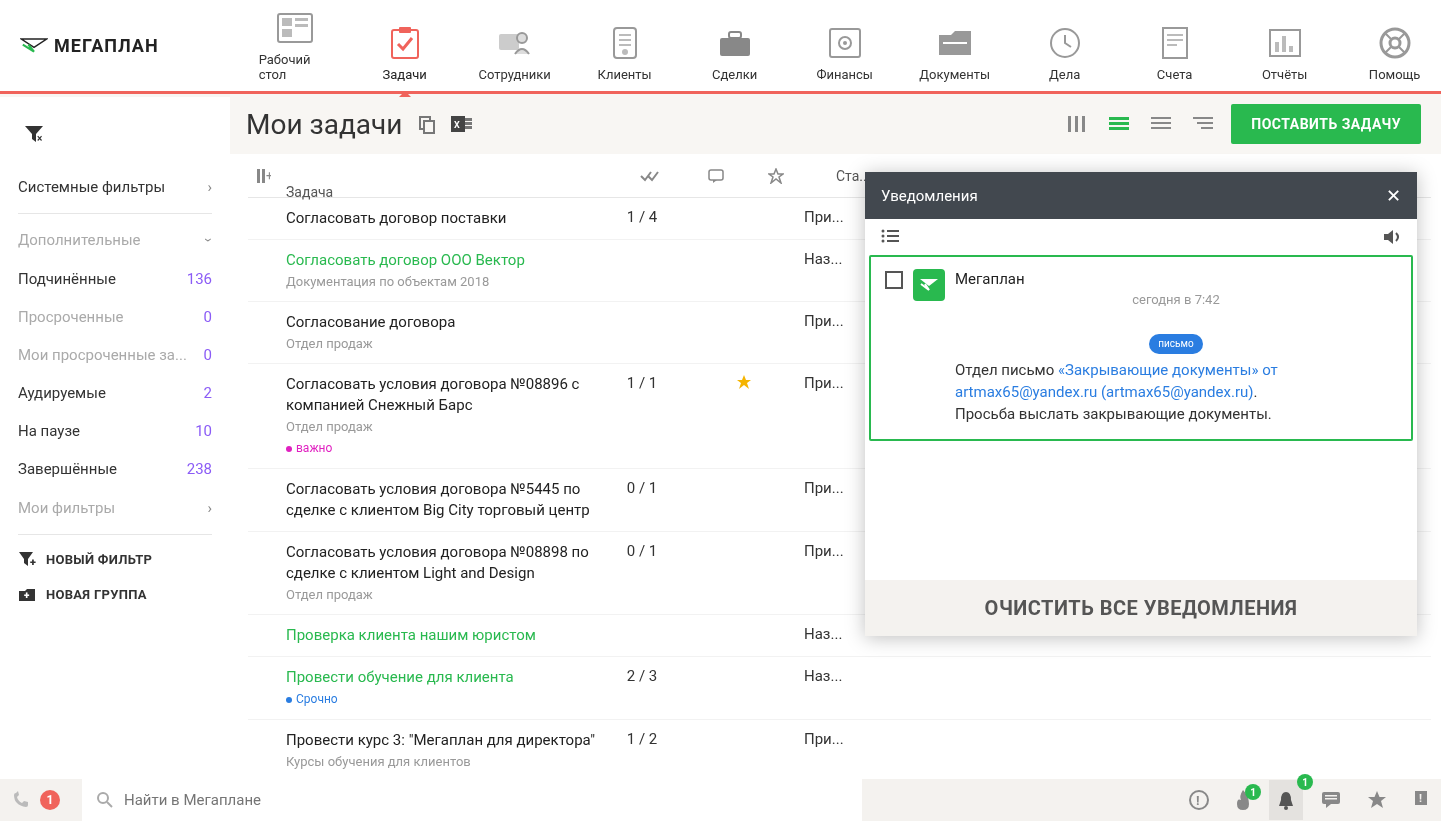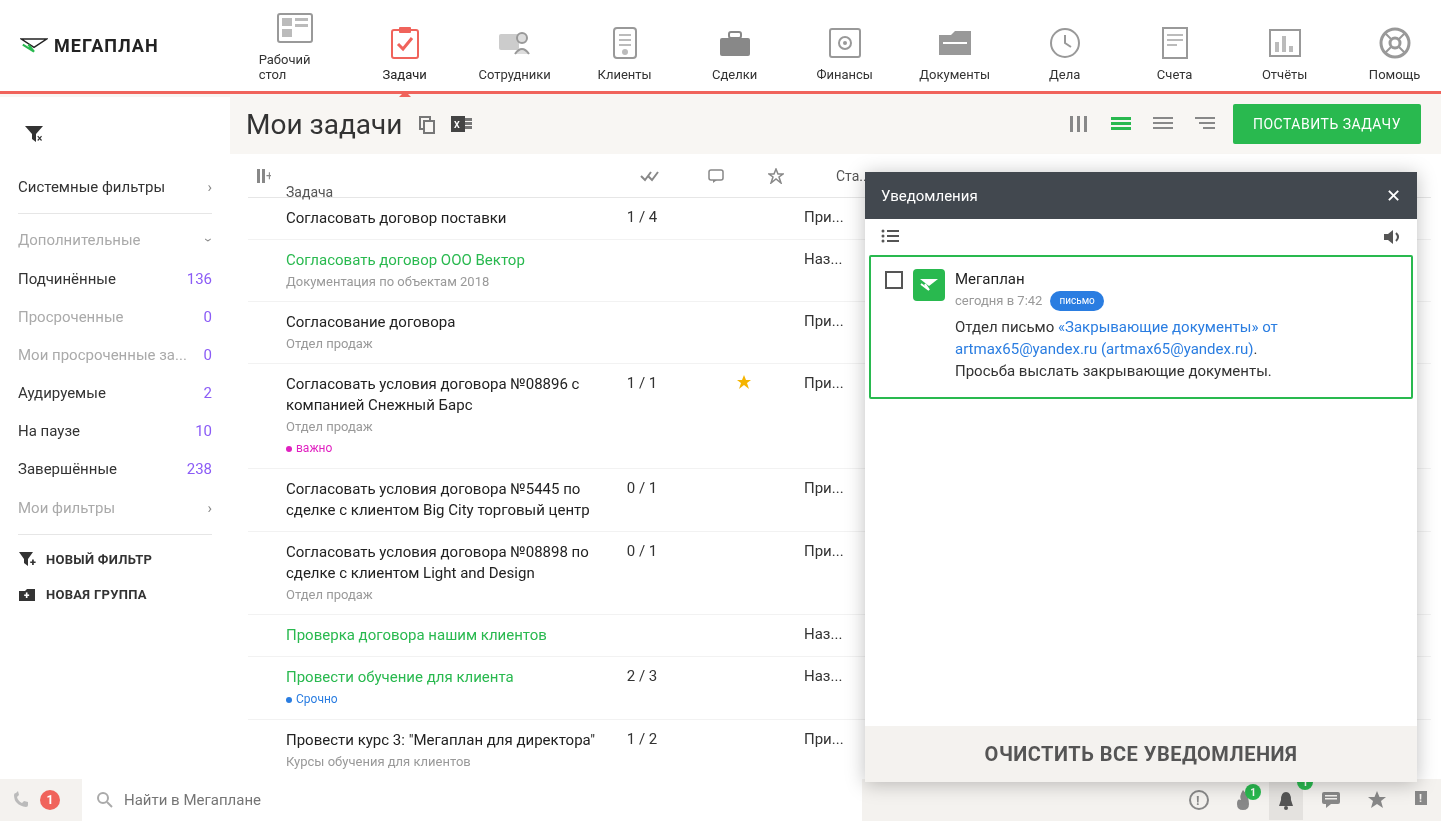--- a/index.html
+++ b/index.html
@@ -18,21 +18,21 @@
 .nav-item.active::after { content: ''; position: absolute; bottom: -15px; left: 50%; transform: translateX(-50%); border-left: 6px solid transparent; border-right: 6px solid transparent; border-bottom: 6px solid #f0635b; }
 .avatar { margin-left: auto; width: 48px; height: 48px; border-radius: 6px; background: linear-gradient(135deg,#8a9a5b 0%,#c4a77d 50%,#a0826d 100%); cursor: pointer; }
 
 
 .subhead { height: 60px; display: flex; align-items: center; padding-left: 246px; padding-right: 20px; background: #f8f6f3; gap: 14px; }
 .page-title { font-size: 28px; font-weight: 400; color: #333; }
 .sub-icon { cursor: pointer; color: #666; }
 .sub-right { margin-left: auto; display: flex; align-items: center; gap: 14px; }
 .view-btn { cursor: pointer; padding: 4px; color: #888; }
 .view-btn.active { color: #29b94f; }
-.cta-btn { background: #29b94f; color: #fff; font-weight: 400; font-size: 14px; padding: 12px 20px; border: none; cursor: pointer; letter-spacing: 0.5px; border-radius: 2px; }
+.cta-btn { background: #29b94f; color: #fff; font-weight: 700; font-size: 14px; padding: 12px 20px; border: none; cursor: pointer; letter-spacing: 0.5px; border-radius: 2px; }
 
 
 .body-area { display: flex; height: calc(100% - 94px - 60px - 42px); }
 
 
 .sidebar { width: 230px; padding: 12px 18px; background: #fff; display: flex; flex-direction: column; gap: 4px; position: absolute; top: 97px; left: 0; height: calc(100% - 97px - 42px); }
 .side-group { display: flex; align-items: center; justify-content: space-between; padding: 9px 0; cursor: pointer; color: #333; font-size: 15px; }
 .side-group .chev { color: #888; }
 .side-divider { border: none; border-top: 1px solid #e6e6e6; margin: 4px 0; }
 .side-item { display: flex; justify-content: space-between; padding: 8px 0; font-size: 15px; cursor: pointer; }
@@ -56,27 +56,27 @@
 .tbl-row .title.green { color: #29b94f; }
 .tbl-row .sub { font-size: 13px; color: #999; margin-top: 2px; }
 .tag { font-size: 12px; margin-top: 3px; display: inline-flex; align-items: center; gap: 4px; }
 .tag.pink { color: #e020c0; }
 .tag.blue { color: #2a7de1; }
 .dot { width: 6px; height: 6px; border-radius: 50%; display: inline-block; }
 .dot.pink { background: #e020c0; }
 .dot.blue { background: #2a7de1; }
 
 
-.notif { position: absolute; top: 172px; right: 24px; width: 552px; background: #fff; box-shadow: 0 2px 18px rgba(0,0,0,0.25); z-index: 50; display: flex; flex-direction: column; height: 610px;}
+.notif { position: absolute; top: 172px; right: 24px; width: 552px; background: #fff; box-shadow: 0 2px 18px rgba(0,0,0,0.25); z-index: 50; display: flex; flex-direction: column; height: 464px;}
 .notif-head { background: #42484f; color: #fff; padding: 13px 16px; display: flex; align-items: center; justify-content: space-between; font-size: 15px; }
 .notif-tools { display: flex; justify-content: space-between; padding: 10px 16px; color: #555; }
 .notif-card { margin: 0 4px; border: 2px solid #29b94f; border-radius: 2px; padding: 12px 14px 14px 14px; display: flex; gap: 10px; font-size: 15px; line-height: 1.45; }
 .notif-card .chk { width: 18px; height: 18px; border: 2px solid #555; margin-top: 2px; }
 .notif-card .app-ico { width: 32px; height: 32px; background: #29b94f; border-radius: 4px; display: flex; align-items: center; justify-content: center; flex-shrink: 0; }
-.notif-meta { display: flex; align-items: center; gap: 8px; }
+.notif-meta { display: flex; align-items: center; gap: 24px; flex-direction: column; }
 .notif-meta .time { color: #999; font-size: 13px; }
 .badge { background: #2a7de1; color: #fff; font-size: 10px; padding: 3px 9px; border-radius: 10px; }
 .notif-body { margin-top: 6px; }
 .notif-body a { color: #2a7de1; text-decoration: none; }
 .notif-foot { margin-top: auto; padding: 16px; text-align: center; font-size: 20px; font-weight: 700; color: #555; letter-spacing: 0.5px; background: #f4f2ef; cursor: pointer;}
 
 
 .bottombar { position: absolute; bottom: 0; left: 0; right: 0; height: 42px; background: #f4f2ef; display: flex; align-items: center; padding: 0 12px; gap: 14px; }
 .bb-left { display: flex; align-items: center; gap: 10px; }
 .bb-badge { background: #f0635b; color: #fff; font-size: 12px; font-weight: 700; min-width: 20px; height: 20px; border-radius: 10px; display: flex; align-items: center; justify-content: center; padding: 0 6px; }
@@ -417,21 +417,21 @@
               <div class="title">Согласовать условия договора №08898 по сделке с клиентом Light and Design</div>
               <div class="sub">Отдел продаж</div>
             </div>
             <div class="col-check">0 / 1</div>
             <div class="col-comment"></div>
             <div class="col-star"></div>
             <div class="col-status">При...</div>
           </div>
           <div class="tbl-row">
             <div class="col-task-body">
-              <div class="title green">Проверка договора нашим клиентов</div>
+              <div class="title green">Проверка клиента нашим юристом</div>
             </div>
             <div class="col-check"></div>
             <div class="col-comment"></div>
             <div class="col-star"></div>
             <div class="col-status">Наз...</div>
           </div>
           <div class="tbl-row">
             <div class="col-task-body"><div class="title green">Провести обучение для клиента</div><div class="tag blue"><span class="dot blue"></span>Срочно</div></div>
             <div class="col-check">2 / 3</div>
             <div class="col-comment"></div>

